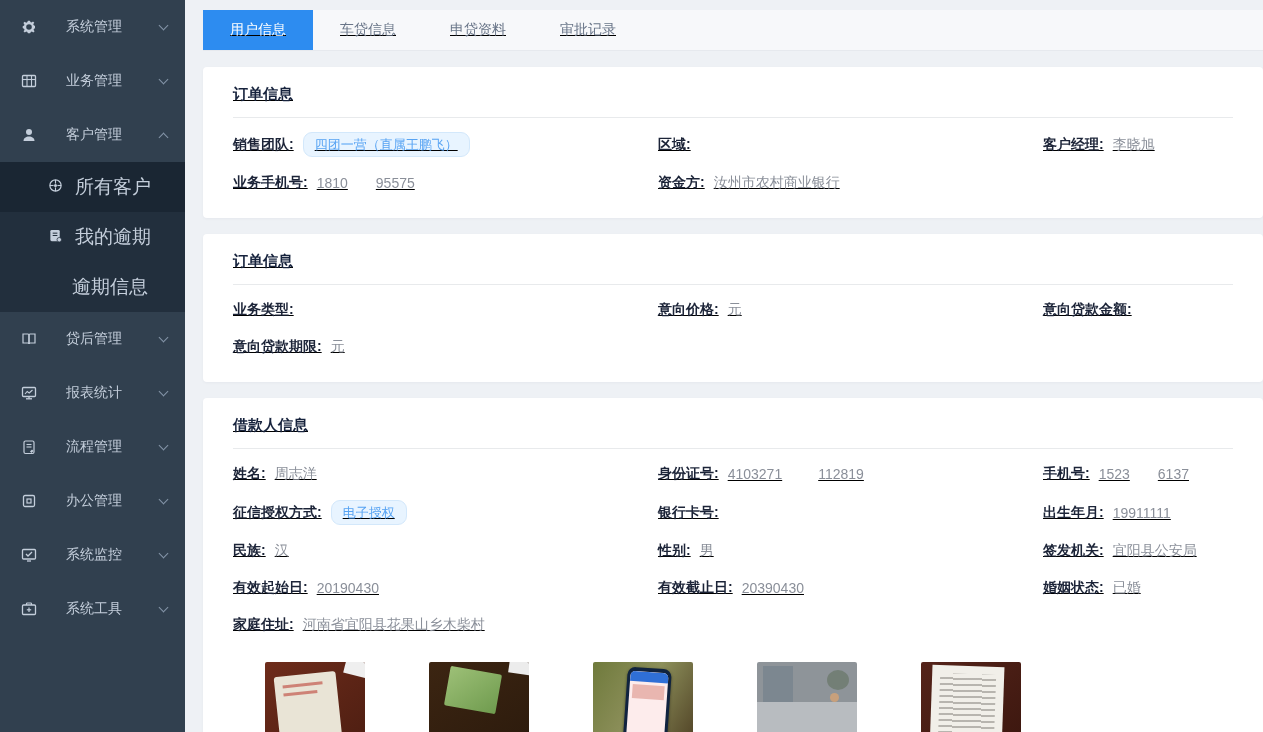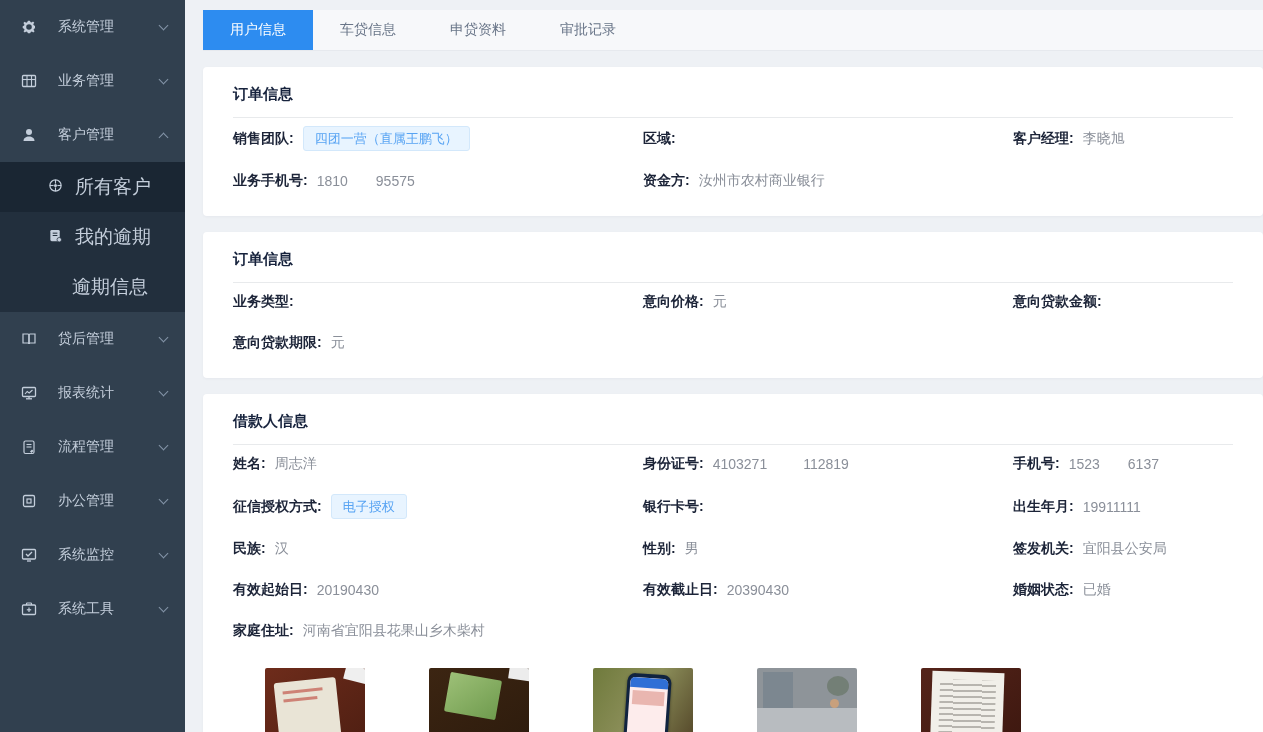--- a/index.html
+++ b/index.html
@@ -10,73 +10,73 @@
     position:relative;
   }
 
   
   .sidebar {
     position:absolute; left:0; top:0; width:185px; height:732px;
     background:#31404f; color:#bfcbd9; z-index:5;
   }
   .menu-item {
     height:54px; display:flex; align-items:center;
-    padding:0 18px 0 20px; gap:21px; font-size:14px; cursor:pointer;
+    padding:0 18px 0 20px; gap:29px; font-size:14px; cursor:pointer;
     color:#c4cedb;
   }
   .menu-item .mi-icon { width:17px; height:17px; flex:0 0 17px; display:flex; align-items:center; justify-content:center; }
   .menu-item svg { display:block; }
   .chev {
     margin-left:auto; width:7px; height:7px;
     border-right:1.5px solid #8494a8; border-bottom:1.5px solid #8494a8;
     transform:rotate(45deg); margin-top:-3px;
   }
   .chev.up { transform:rotate(-135deg); margin-top:4px; }
   .submenu { background:#222f3d; }
   .submenu-item {
     height:50px; display:flex; align-items:center; gap:12px;
     padding-left:48px; font-size:19px; color:#c4cedb; cursor:pointer;
   }
   .submenu-item.active { background:#1a2633; }
   .submenu-item.deep { padding-left:72px; }
 
   
-  .main { margin-left:185px; padding:10px 0 0 18px; height:732px; }
+  .main { margin-left:185px; padding:10px 0 0 18px; height:732px;text-decoration:underline; }
 
   .tabsbar {
     display:flex; align-items:stretch; height:41px;
     background:#f7f8fa; border-bottom:1px solid #e6e9ee;
   }
   .tab {
     padding:0 27px; display:flex; align-items:center;
     font-size:14px; color:#697588; cursor:pointer;
   }
   .tab.active { background:#2d8cf0; color:#ffffff; }
 
   .card {
     background:#ffffff; border-radius:4px; margin-top:16px;
     padding:18px 30px 24px 30px;
     box-shadow:0 1px 3px rgba(0,21,41,.04);
   }
   .card-title {
     font-size:15px; font-weight:bold; color:#17233d;
-    padding-bottom:13px; border-bottom:1px solid #e8eaec; margin-bottom:8px;
+    padding-bottom:13px; border-bottom:1px solid #e8eaec; margin-bottom:14px;
   }
   .fgrid {
     display:grid; grid-template-columns:41% 37% 22%;
-    row-gap:19px; font-size:14px; align-items:center;
+    row-gap:19px; font-size:14px; align-items:center;gap:15px;
   }
   .field { display:flex; align-items:center; min-height:22px; white-space:nowrap; }
   .flabel { font-weight:bold; color:#1c2438; margin-right:9px; }
   .fvalue { color:#8a8f99; }
   .mask { display:inline-block; width:28px; }
   .mask.wide { width:36px; }
   .tag {
     display:inline-block; background:#e8f4ff; color:#57a3f3;
-    border:1px solid #d3e8fb; border-radius:3px;
+    border:1px solid #d3e8fb; border-radius:9px;
     padding:3px 11px; font-size:13px; line-height:17px;
   }
 
   
   .photos { display:flex; gap:64px; margin:26px 0 0 32px; }
   .photo-wrap { width:100px; }
   .photo { width:100px; height:96px; position:relative; overflow:hidden; border-radius:2px; cursor:pointer; }
 
   
   .p-idcard { background:linear-gradient(140deg,#6e2c1b 0%,#4b1d11 100%); }

